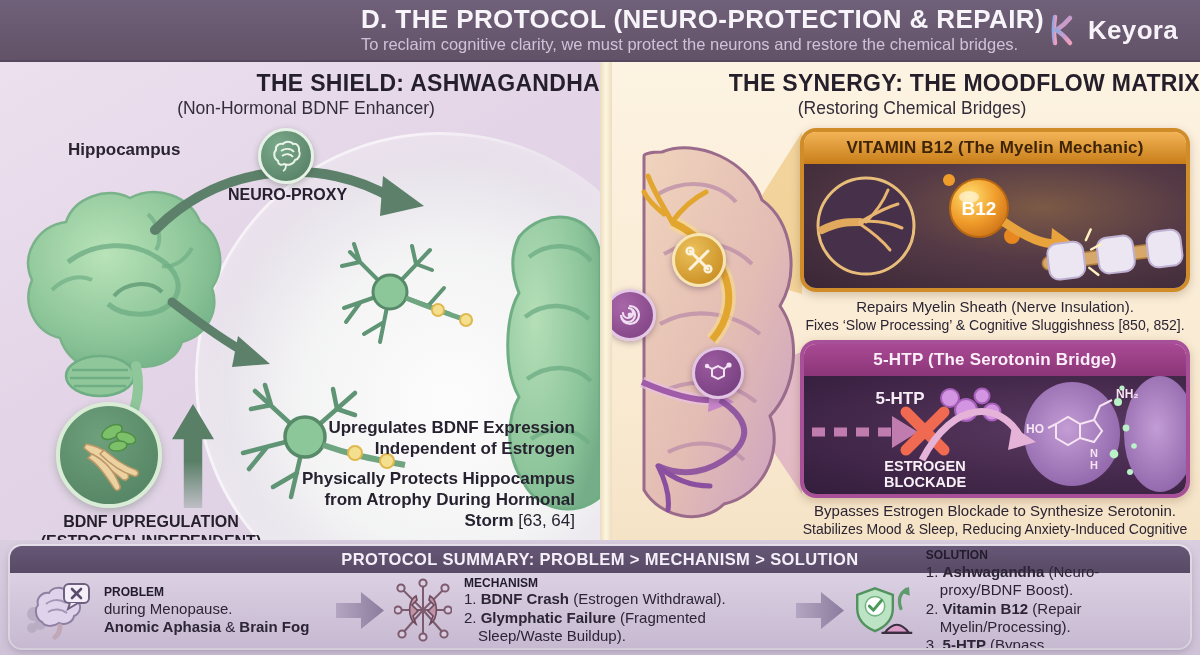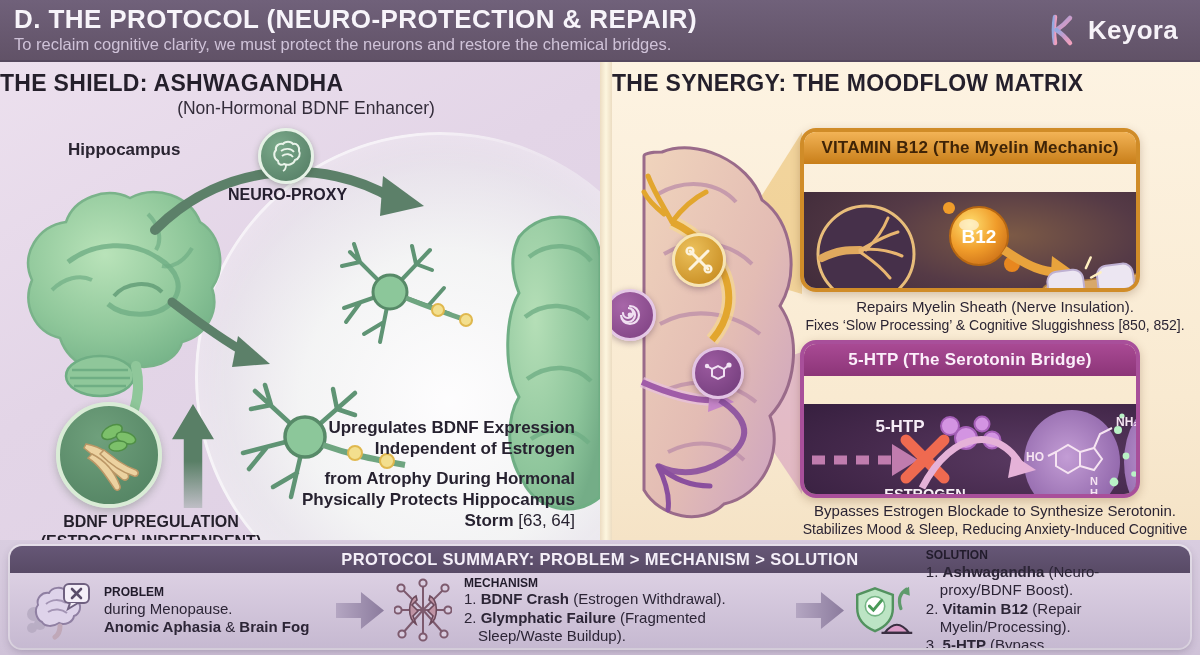--- a/index.html
+++ b/index.html
@@ -6,39 +6,39 @@
   *{box-sizing:border-box;}
   .stage{
     position:relative;width:1200px;height:655px;overflow:hidden;
     font-family:"Liberation Sans","DejaVu Sans",sans-serif;
     background:#e5d8e9;
   }
   
   .hdr{
     position:absolute;top:0;left:0;width:1200px;height:62px;
     background:linear-gradient(180deg,#70617a,#615267);
-    display:flex;align-items:center;justify-content:space-between;
+    display:flex;align-items:center;justify-content:flex-end;
     padding:0 22px 0 14px;border-bottom:2px solid #55485e;
   }
   .hdr-title{margin:0;font-size:26px;font-weight:800;color:#f7f4fa;letter-spacing:.4px;line-height:1.05;}
   .hdr-sub{margin:2px 0 0;font-size:16.5px;color:#cfc2d8;font-weight:400;}
   .brand{display:flex;align-items:center;gap:8px;}
   .brand-name{font-size:26px;font-weight:600;color:#f6f2f8;letter-spacing:.3px;}
   
   .main{position:absolute;top:62px;left:0;width:1200px;height:478px;display:flex;}
   .panel-left{
     position:relative;width:600px;height:478px;overflow:hidden;
     background:linear-gradient(150deg,#ece0ee 0%,#e3d5e7 45%,#ded0e4 100%);
   }
   .divider{width:12px;height:478px;background:linear-gradient(90deg,#ecdcc2,#fdf6df 50%,#ecdcc2);}
   .panel-right{
     position:relative;width:588px;height:478px;overflow:hidden;
     background:linear-gradient(180deg,#fdf3e2 0%,#f9ead1 70%,#f5e3c6 100%);
   }
-  .p-title{position:absolute;top:8px;left:0;width:100%;text-align:left;font-size:23px;font-weight:800;color:#241f2b;letter-spacing:.3px;}
+  .p-title{position:absolute;top:8px;left:0;width:100%;text-align:right;font-size:23px;font-weight:800;color:#241f2b;letter-spacing:.3px;}
   .p-sub{position:absolute;top:36px;left:0;width:100%;text-align:center;font-size:17.5px;font-weight:400;color:#332c3a;padding-left:12px;}
   
   .dome{
     position:absolute;left:195px;top:70px;width:490px;height:490px;border-radius:50%;
     background:radial-gradient(circle at 52% 55%, rgba(255,255,255,.95) 0%, rgba(248,252,248,.8) 40%, rgba(240,246,242,.45) 62%, rgba(236,240,238,.12) 72%, rgba(255,255,255,0) 76%);
     box-shadow:inset 0 0 40px rgba(255,255,255,.5);
   }
   .dome-rim{
     position:absolute;left:195px;top:70px;width:490px;height:490px;border-radius:50%;
     border:3px solid rgba(255,255,255,.55);
@@ -72,29 +72,29 @@
   .lp-art{position:absolute;pointer-events:none;}
   
   .beams{position:absolute;left:0;top:0;width:588px;height:478px;z-index:1;pointer-events:none;}
   .badge{
     position:absolute;border-radius:50%;display:flex;align-items:center;justify-content:center;z-index:3;
     box-shadow:0 2px 6px rgba(60,30,60,.35);
   }
   .badge-gold{left:60px;top:171px;width:54px;height:54px;background:radial-gradient(circle at 35% 30%,#ecc15c,#c28418);border:3px solid #f7e5b4;}
   .badge-swirl{left:-8px;top:227px;width:52px;height:52px;background:radial-gradient(circle at 35% 30%,#a766a8,#7c3f80);border:3px solid #e5c8e6;}
   .badge-mol{left:80px;top:285px;width:52px;height:52px;background:radial-gradient(circle at 35% 30%,#9c5ba0,#6f3a78);border:3px solid #e2c4e4;}
-  .card{position:absolute;left:188px;width:340px;border-radius:16px;overflow:hidden;z-index:2;box-shadow:0 3px 10px rgba(90,50,20,.25);}
+  .card{position:absolute;left:188px;width:390px;border-radius:16px;overflow:hidden;z-index:2;box-shadow:0 3px 10px rgba(90,50,20,.25);}
   .card-b12{top:66px;height:164px;border:4px solid #d08c28;}
   .card-b12 .card-hd{height:32px;background:linear-gradient(180deg,#f2b356,#c87e19);color:#3f2407;}
   .card-b12 .card-bd{height:124px;background:radial-gradient(ellipse at 62% 35%,#7c5a46 0%,#553a46 45%,#392636 100%);}
   .card-htp{top:278px;height:158px;border:4px solid #a84f9a;}
   .card-htp .card-hd{height:32px;background:linear-gradient(180deg,#a94a94,#8c3578);color:#fbeffa;}
   .card-htp .card-bd{height:118px;background:radial-gradient(ellipse at 70% 45%,#5a3a62 0%,#45294c 55%,#331d3c 100%);}
   .card-hd{display:flex;align-items:center;justify-content:center;font-size:17px;font-weight:800;letter-spacing:.2px;}
-  .card-bd{position:relative;margin-top:28px;}
+  .card-bd{position:relative;}
   .card-cap{position:absolute;left:188px;width:390px;text-align:center;color:#2b2433;z-index:2;line-height:1.25;}
   .cap-b12{top:236px;}
   .cap-htp{top:440px;}
   .card-cap .cap-bold{font-size:15px;font-weight:400;}
   .card-cap .cap-reg{font-size:14px;font-weight:400;}
   
   .summary{position:absolute;left:0;top:540px;width:1200px;height:115px;background:linear-gradient(180deg,#d9cde0,#cfc2d8);}
   .sum-card{
     position:absolute;left:10px;right:10px;top:6px;height:102px;border-radius:12px;overflow:hidden;
     box-shadow:0 0 0 2px rgba(255,255,255,.45), 0 3px 8px rgba(60,45,75,.3);
@@ -239,30 +239,31 @@
       <div class="up-arrow"></div>
       <div class="bdnf-cap">
         <div>BDNF UPREGULATION</div>
         <div>(ESTROGEN-INDEPENDENT)</div>
       </div>
 
       <div class="benefits">
         <div class="b-line">Upregulates BDNF Expression</div>
         <div class="b-line">Independent of Estrogen</div>
         <div class="b-gap"></div>
+        <div class="b-line">Physically Protects Hippocampus</div>
         <div class="b-line">from Atrophy During Hormonal</div>
-        <div class="b-line">Physically Protects Hippocampus</div>
         <div class="b-line"><span>Storm</span><span class="cite"> [63, 64]</span></div>
       </div>
     </section>
 
     <div class="divider"></div>
 
     <section class="panel-right">
       <div class="p-title">THE SYNERGY: THE MOODFLOW MATRIX</div>
+      <div class="p-sub">(Restoring Chemical Bridges)</div>
 
       <svg class="beams" viewBox="0 0 588 478">
         <polygon points="104,206 190,70 190,232" fill="rgba(232,183,92,0.5)"></polygon>
         <polygon points="112,316 190,290 190,432" fill="rgba(198,125,185,0.42)"></polygon>
       </svg>
 
       <svg class="lp-art" style="left:2px;top:72px;z-index:2;" width="188" height="402" viewBox="0 0 188 402">
         <defs>
           <linearGradient id="hb" x1="0" y1="0" x2="1" y2="1">
             <stop offset="0" stop-color="#f0d4bc"></stop>

